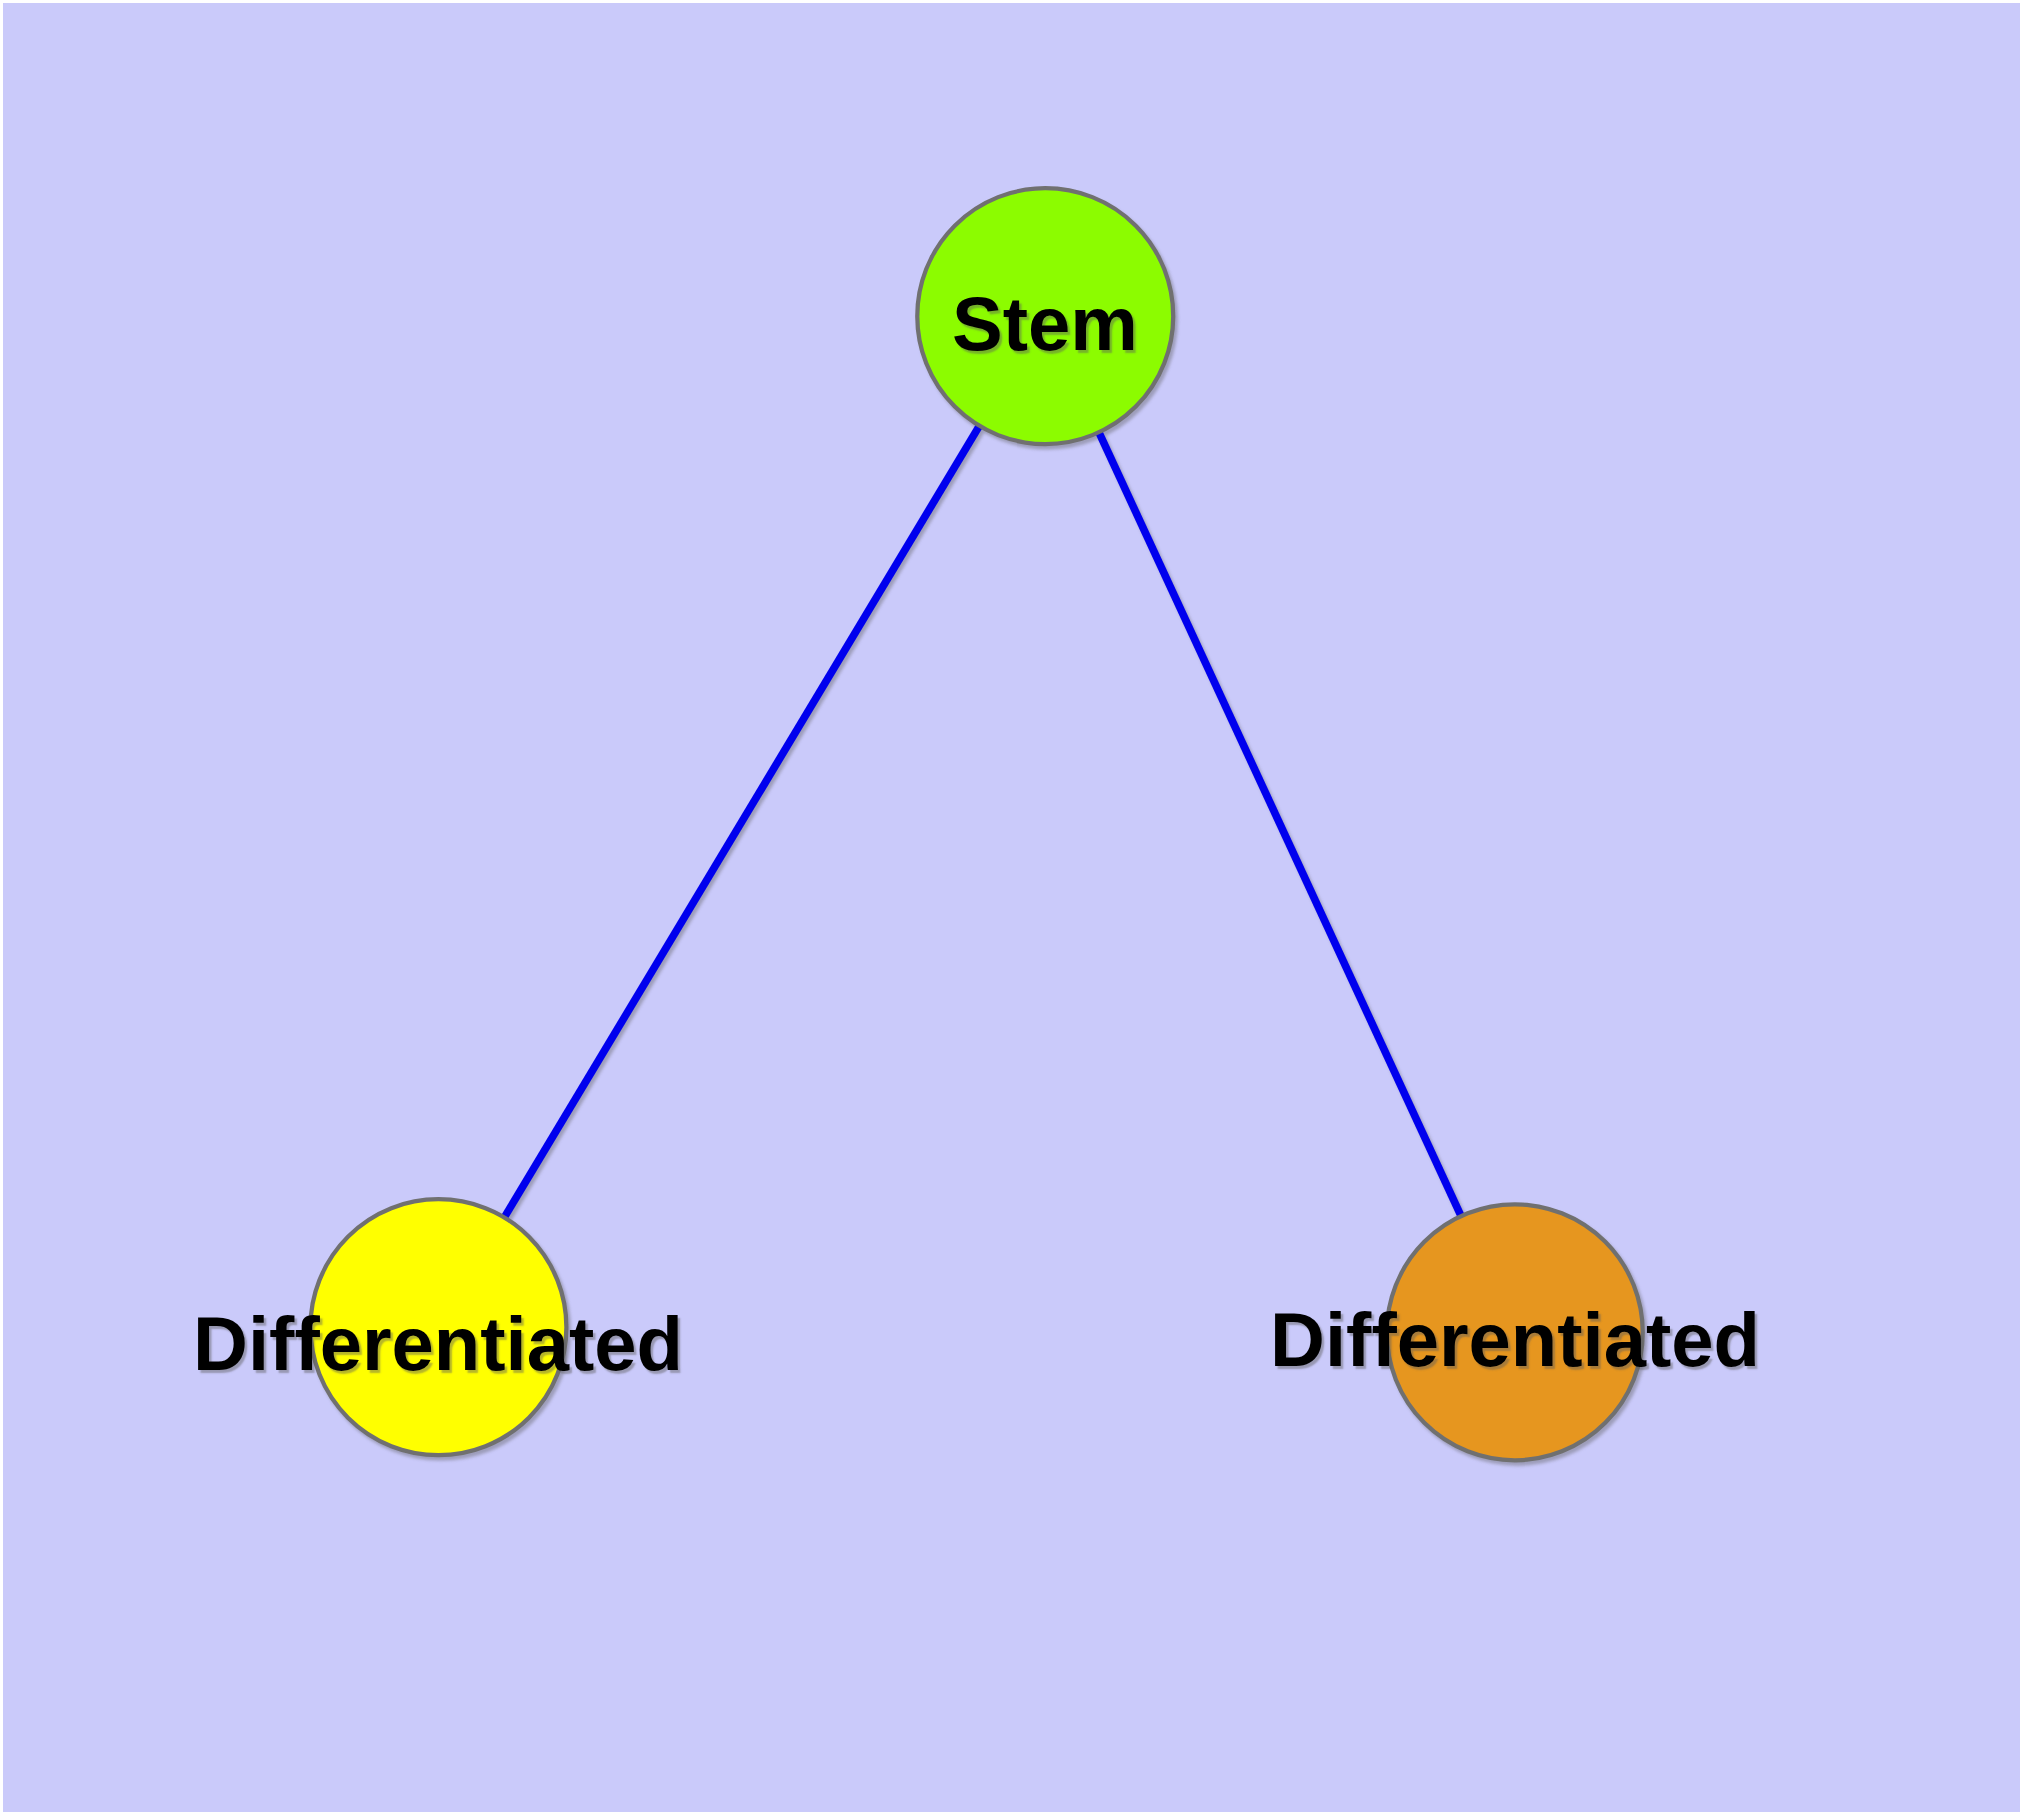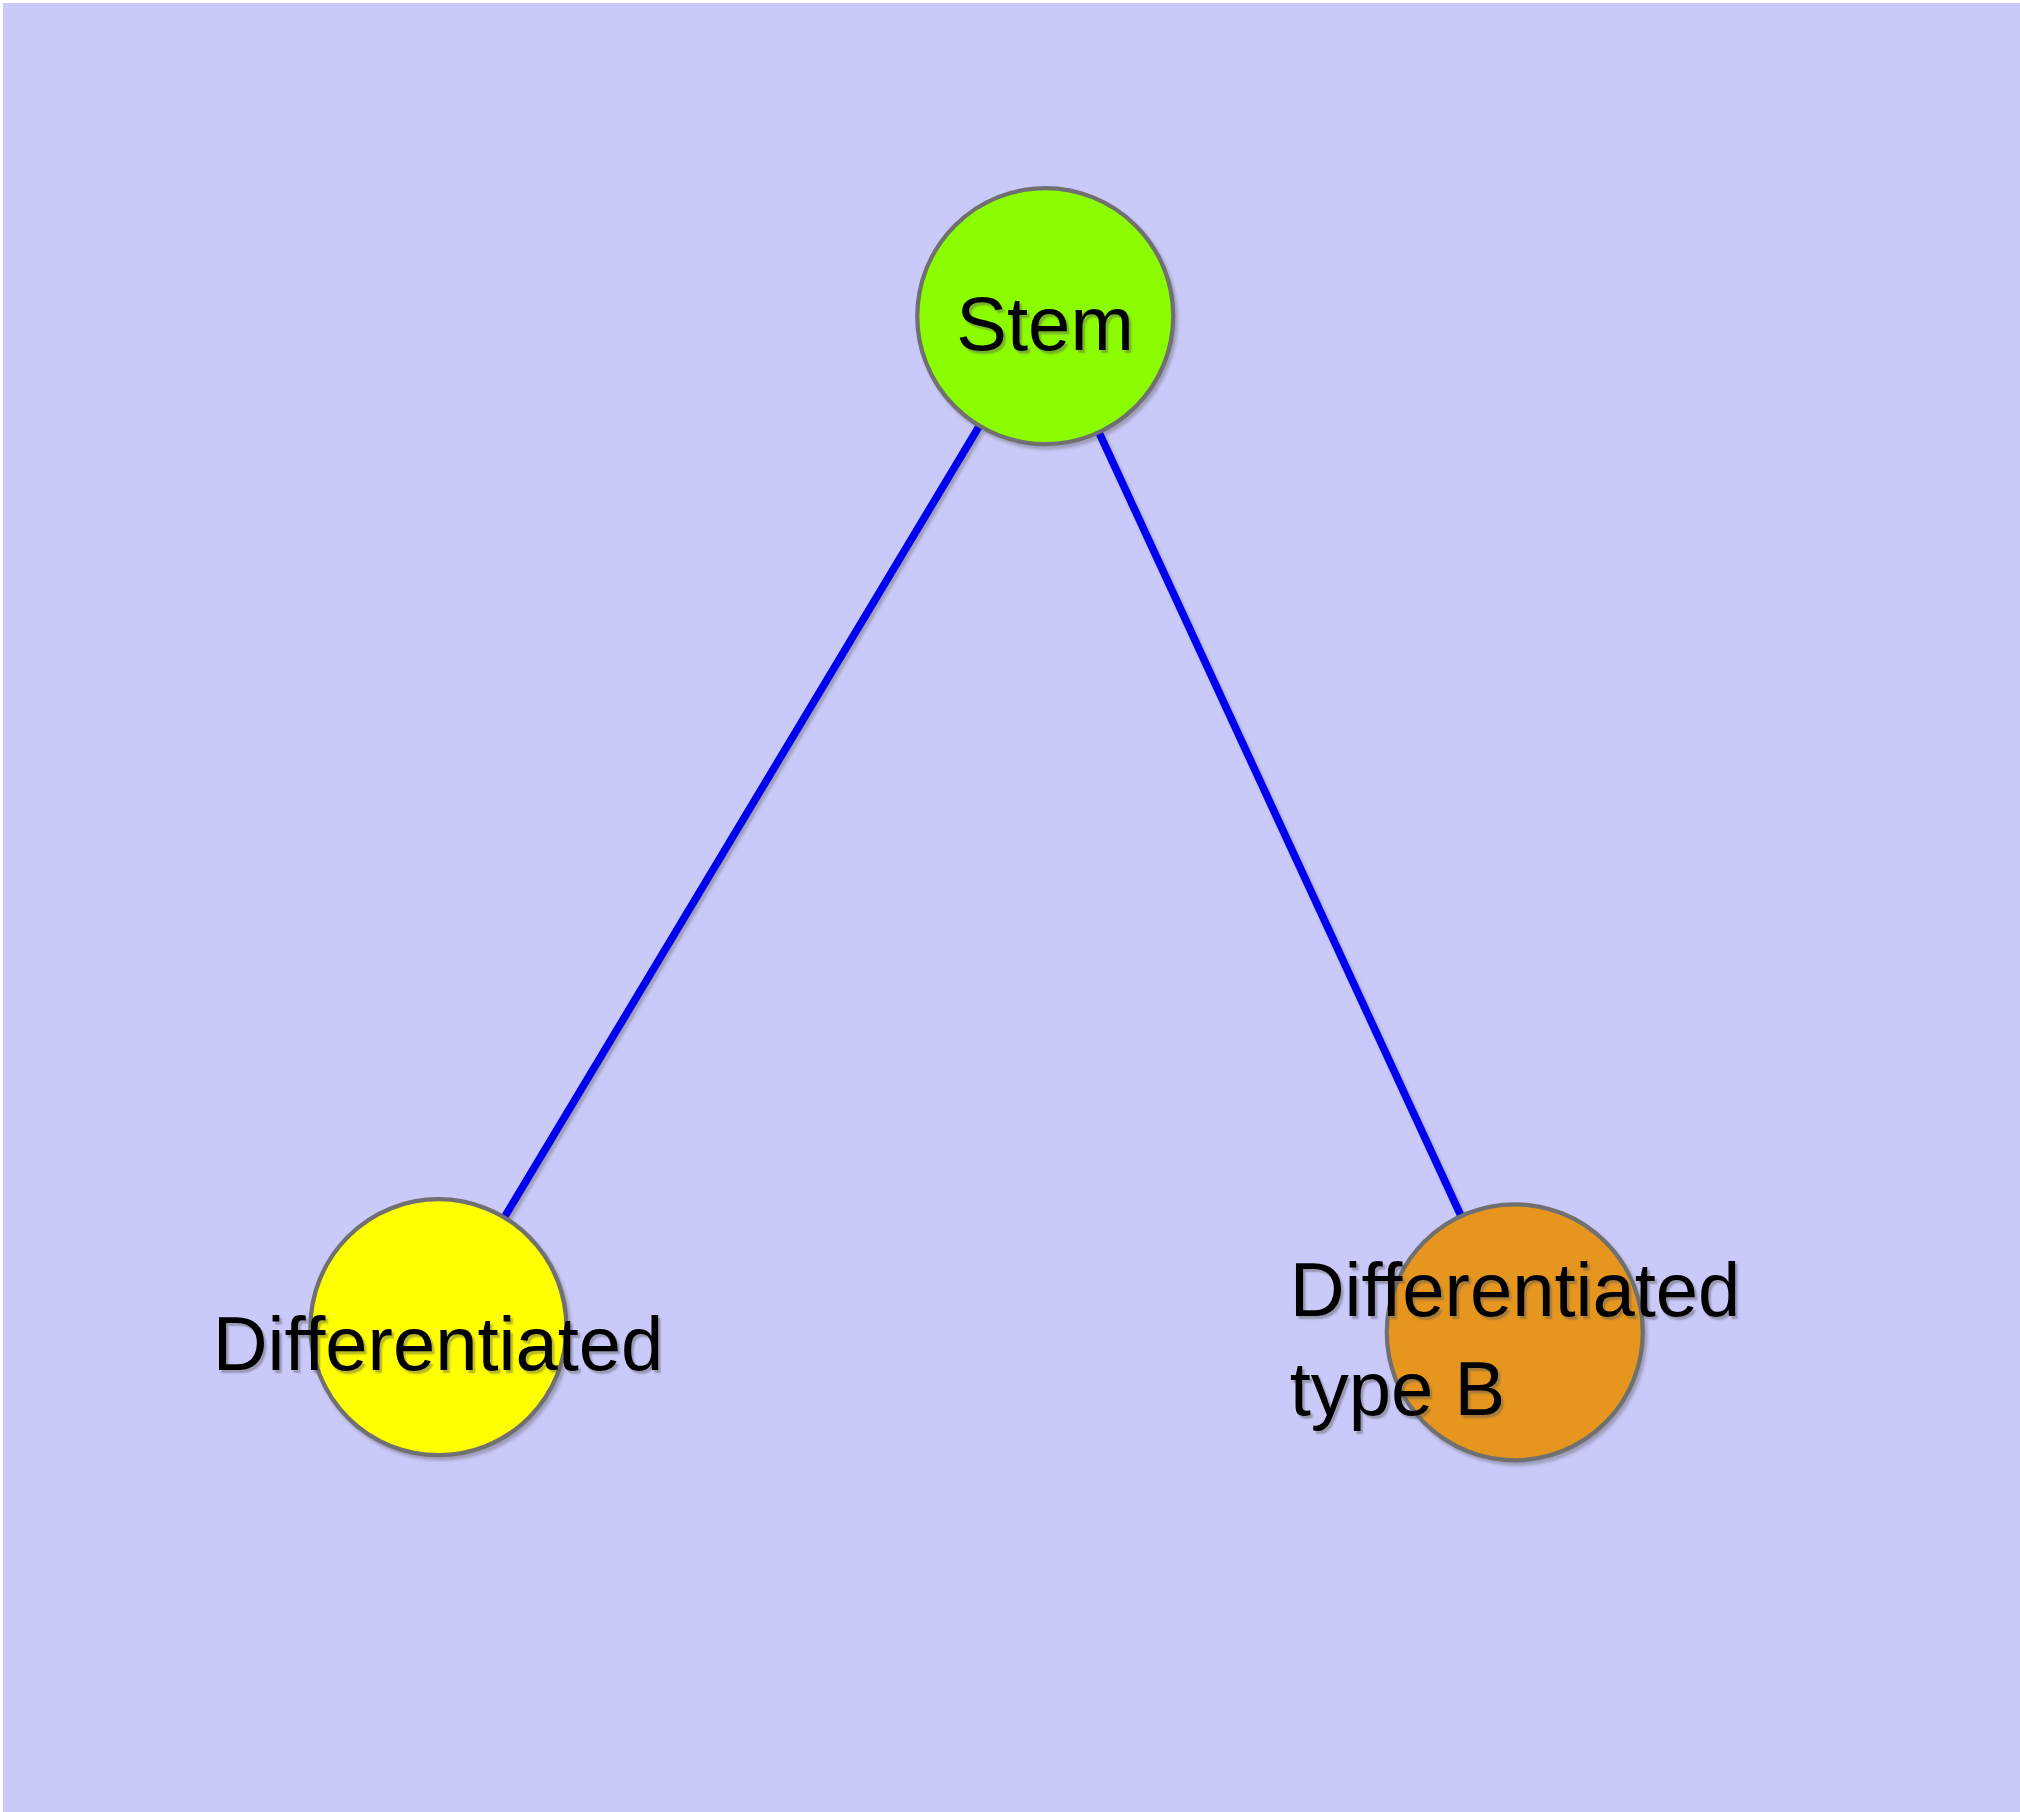--- a/index.html
+++ b/index.html
@@ -30,23 +30,23 @@
   .edge {
     stroke-width: 9;
     stroke-linecap: butt;
   }
   .node-circle {
     stroke-width: 5;
   }
   .node-label {
     position: absolute;
     transform: translate(-50%, -50%);
-    text-align: left;
+    text-align: center;
     font-size: 76px;
-    font-weight: 400;
+    font-weight: 700;
     line-height: 99px;
     color: #000000;
     white-space: nowrap;
     text-shadow: 2.5px 3.4px 1.7px rgba(90, 90, 90, 0.45);
   }
   .label-stem  { left: 1045px; top: 323px; }
   .label-a     { left: 438px;  top: 1343px; }
   .label-b     { left: 1515px; top: 1339px; }
   .edge-strip-top {
     position: absolute;
@@ -79,20 +79,19 @@
   <div class="node-label label-stem" style="color: rgb(0, 0, 0);">
     <div>Stem</div>
   </div>
 
   <div class="node-label label-a" style="color: rgb(0, 0, 0);">
     <div>Differentiated</div>
   </div>
 
   <div class="node-label label-b" style="color: rgb(0, 0, 0);">
     <div>Differentiated</div>
-    <div>type B</div>
   </div>
 
   <div class="edge-strip-top"></div>
   <div class="edge-strip-left"></div>
 
 </div>
 
 
 </body></html>

